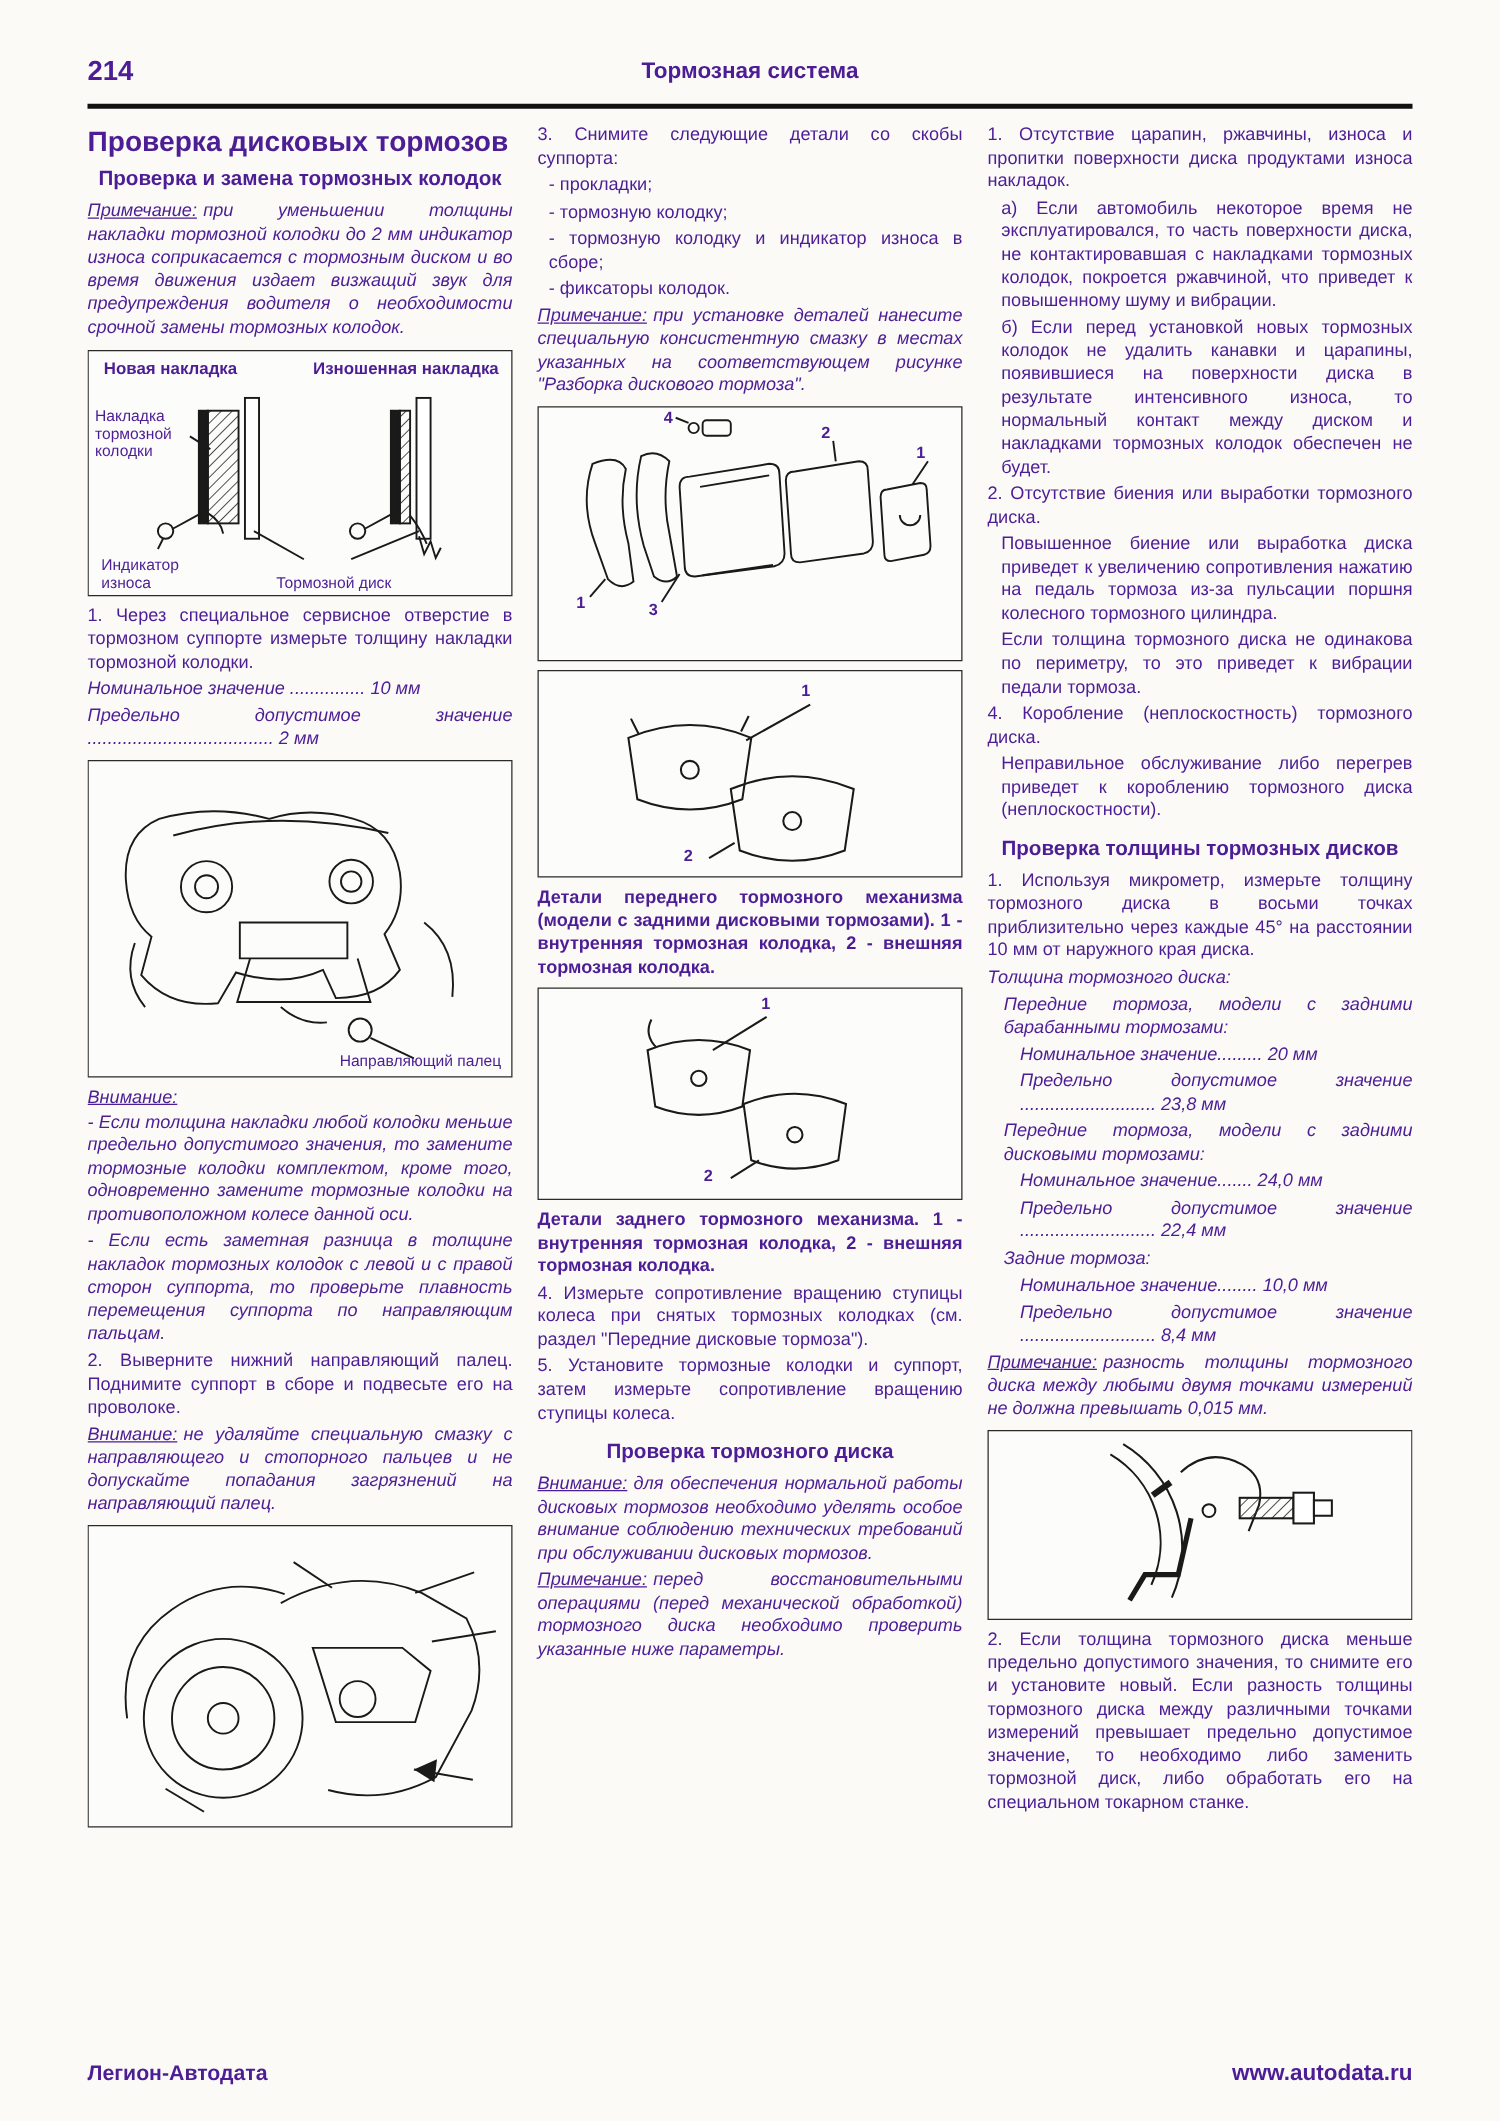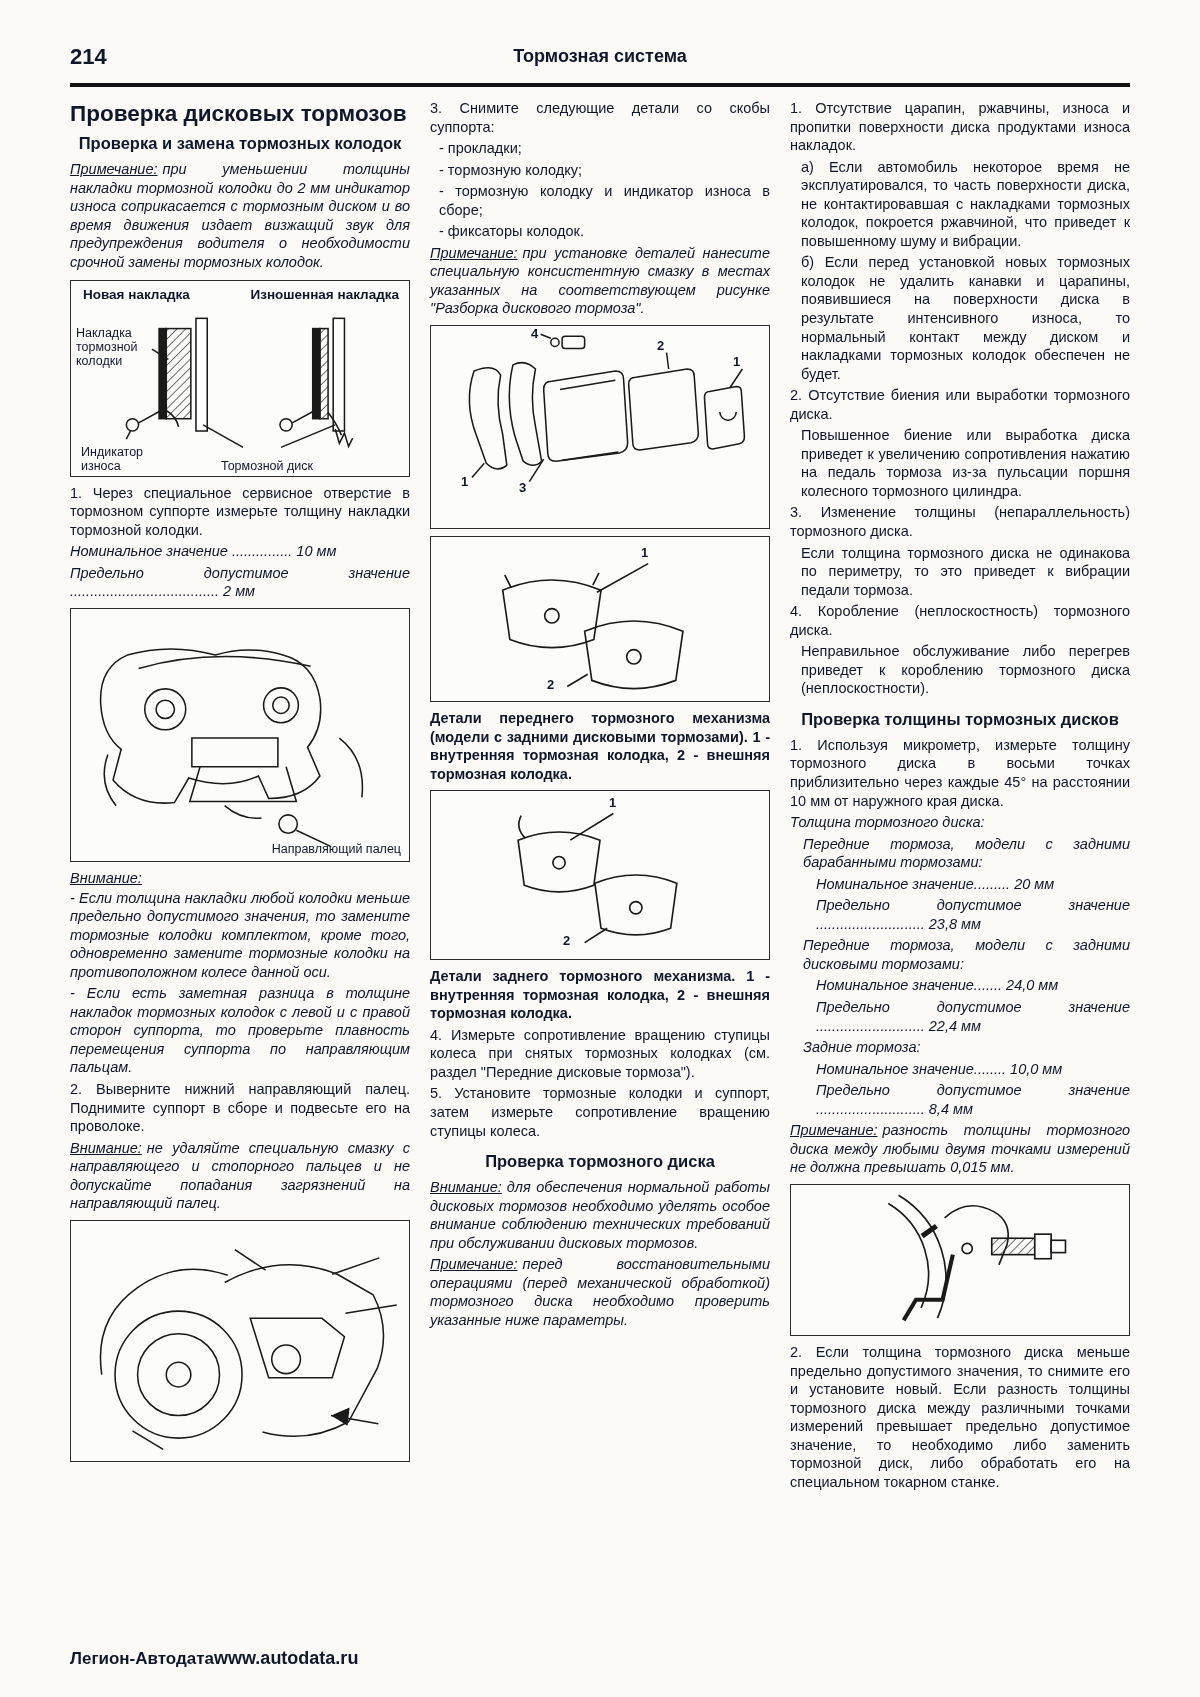--- a/index.html
+++ b/index.html
@@ -1,18 +1,18 @@
 <!DOCTYPE html>
 <html lang="ru"><head>
 <meta charset="utf-8">
 <style>
   html,body{margin:0;padding:0;background:#e3e1dc;}
   .page{
     width:1200px;height:1697px;box-sizing:border-box;position:relative;
-    background:#fbfaf7;color:#0f172a;overflow:hidden;
+    background:#fbfaf7;color:#4c1d95;overflow:hidden;
     font-family:"Liberation Sans", sans-serif;
     padding:44px 70px 0 70px;
   }
   
   .hdr{position:relative;border-bottom:4px solid #111;padding-bottom:9px;height:30px;}
   .hdr .pnum{font-size:22px;font-weight:bold;}
   .hdr .ptitle{position:absolute;left:0;right:0;top:2px;text-align:center;font-size:18px;font-weight:bold;}
   
   .cols{display:flex;gap:20px;margin-top:12px;height:1478px;overflow:hidden;}
   .col{flex:1;min-width:0;font-size:14.5px;line-height:1.28;text-align:justify;}
@@ -29,21 +29,21 @@
   
   .fig{border:1.5px solid #2a2a2a;margin:7px 0 7px 0;position:relative;background:#fcfcfa;}
   .fig-hdr{display:flex;justify-content:space-between;font-weight:bold;font-size:13.5px;padding:5px 10px 0 12px;}
   .fig-canvas{position:relative;}
   .fig-canvas svg{display:block;width:100%;height:auto;}
   .fig-label{position:absolute;font-size:12.5px;line-height:1.12;text-align:left;}
   .fig-num{position:absolute;font-size:13px;font-weight:bold;}
   .fig-caption{font-weight:bold;text-align:justify;margin:4px 0 10px 0;}
   .nowrap{white-space:nowrap;}
   
-  .ftr{position:absolute;left:70px;right:70px;bottom:28px;display:flex;align-items:baseline;}
+  .ftr{position:absolute;left:70px;right:70px;bottom:28px;display:flex;justify-content:space-between;align-items:baseline;}
   .ftr .fl{font-weight:bold;font-size:17px;}
   .ftr .fr{font-weight:bold;font-size:18px;}
 </style>
 </head>
 <body>
 
 <svg width="0" height="0" style="position:absolute">
   <defs>
     <pattern id="hatch" width="6" height="6" patternTransform="rotate(45)" patternUnits="userSpaceOnUse">
       <line x1="0" y1="0" x2="0" y2="6" stroke="#3a3a3a" stroke-width="1.4"></line>
@@ -241,21 +241,20 @@
       <p class="note"><span class="nlabel">Внимание:</span><span>для обеспечения нормальной работы дисковых тормозов необходимо уделять особое внимание соблюдению технических требований при обслуживании дисковых тормозов.</span></p>
       <p class="note"><span class="nlabel">Примечание:</span><span>перед восстановительными операциями (перед механической обработкой) тормозного диска необходимо проверить указанные ниже параметры.</span></p>
     </div>
 
     <div class="col">
       <p>1. Отсутствие царапин, ржавчины, износа и пропитки поверхности диска продуктами износа накладок.</p>
       <p class="sub">а) Если автомобиль некоторое время не эксплуатировался, то часть поверхности диска, не контактировавшая с накладками тормозных колодок, покроется ржавчиной, что приведет к повышенному шуму и вибрации.</p>
       <p class="sub">б) Если перед установкой новых тормозных колодок не удалить канавки и царапины, появившиеся на поверхности диска в результате интенсивного износа, то нормальный контакт между диском и накладками тормозных колодок обеспечен не будет.</p>
       <p>2. Отсутствие биения или выработки тормозного диска.</p>
       <p class="sub">Повышенное биение или выработка диска приведет к увеличению сопротивления нажатию на педаль тормоза из-за пульсации поршня колесного тормозного цилиндра.</p>
-      <p>3. Изменение толщины (непараллельность) тормозного диска.</p>
       <p class="sub">Если толщина тормозного диска не одинакова по периметру, то это приведет к вибрации педали тормоза.</p>
       <p>4. Коробление (неплоскостность) тормозного диска.</p>
       <p class="sub">Неправильное обслуживание либо перегрев приведет к короблению тормозного диска (неплоскостности).</p>
 
       <h2 class="dh" style="margin-top:12px">Проверка толщины тормозных дисков</h2>
       <p>1. Используя микрометр, измерьте толщину тормозного диска в восьми точках приблизительно через каждые 45° на расстоянии 10 мм от наружного края диска.</p>
 
       <p class="spec">Толщина тормозного диска:</p>
       <p class="spec-group">Передние тормоза, модели с задними барабанными тормозами:</p>
       <p class="spec-line">Номинальное значение......... 20 мм</p>

